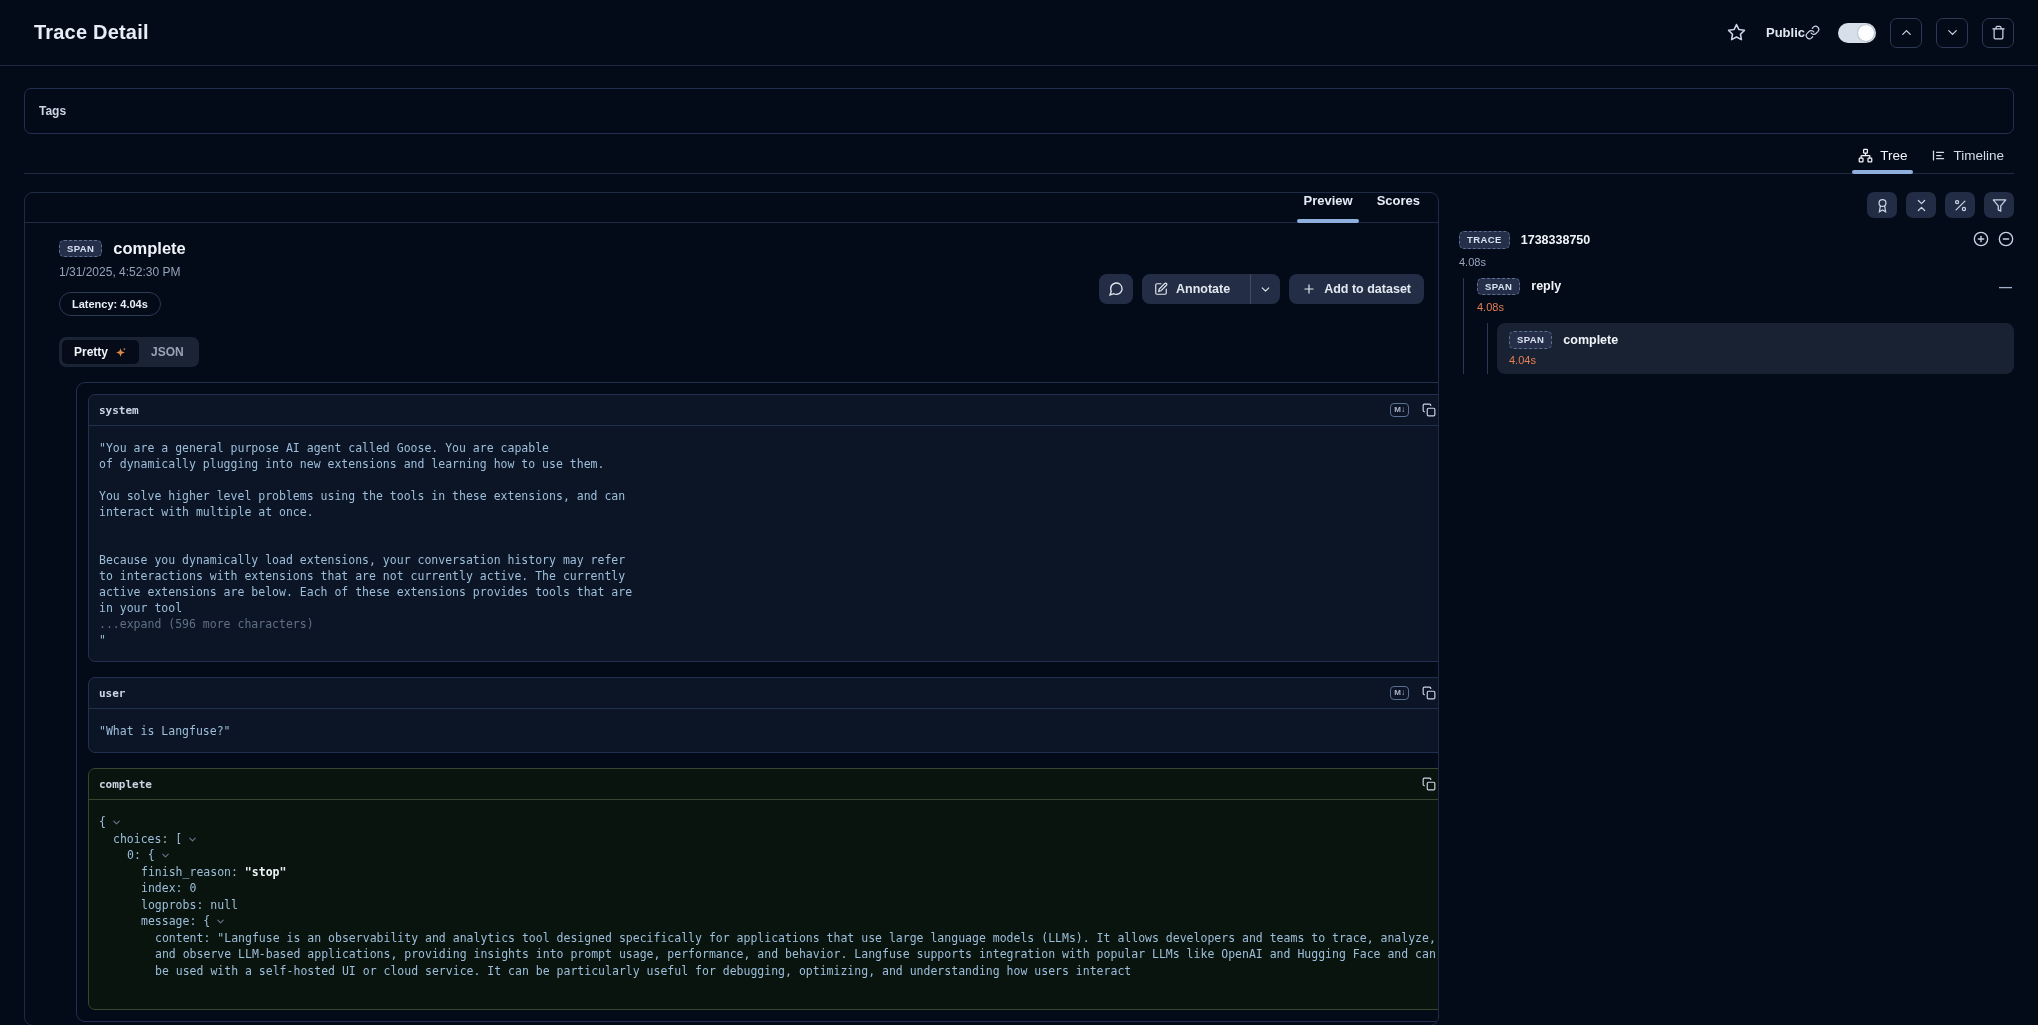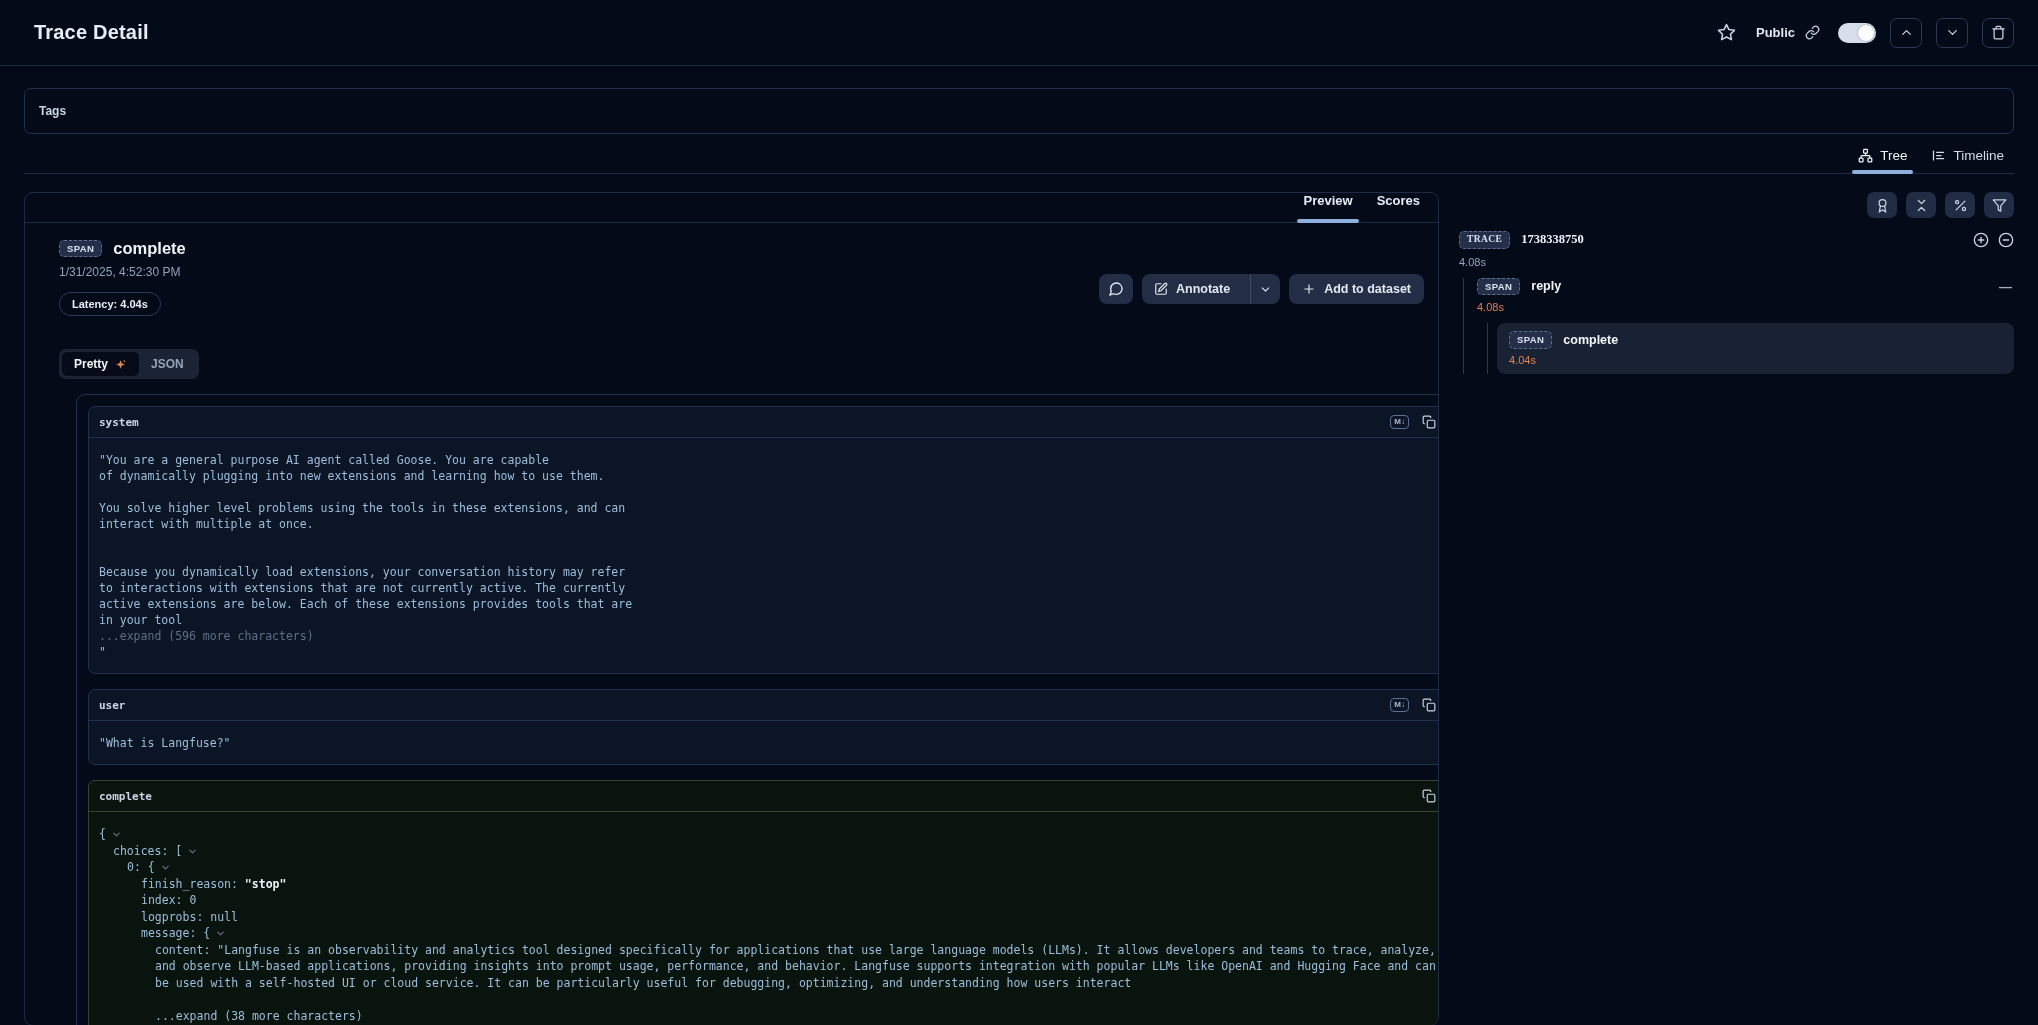--- a/index.html
+++ b/index.html
@@ -13,21 +13,21 @@
   svg { display:block; }
 
   
   .topbar {
     height:66px; display:flex; align-items:center; justify-content:space-between;
     padding:0 24px 0 34px; border-bottom:1px solid #1C2740;
   }
   .page-title { font-size:20px; font-weight:800; letter-spacing:.2px; color:#E9EEF6; }
   .top-controls { display:flex; align-items:center; gap:14px; }
   .icon-plain { color:#C9D4E5; display:flex; align-items:center; cursor:pointer; }
-  .public-wrap { display:flex; align-items:center; gap:10px; margin-left:6px; }
+  .public-wrap { display:flex; align-items:center; gap:0; margin-left:6px; }
   .public-label { font-size:13px; font-weight:700; color:#E2E8F0; }
   .toggle { width:38px; height:20px; border-radius:10px; background:#D7DFEA; position:relative; cursor:pointer; margin-left:4px; }
   .toggle .knob { position:absolute; top:2px; right:2px; width:16px; height:16px; border-radius:50%; background:#FBFDFF; box-shadow:0 0 2px rgba(0,0,0,.4); }
   .sq-btn {
     width:32px; height:30px; border:1px solid #2C3A56; border-radius:7px; background:transparent;
     display:flex; align-items:center; justify-content:center; color:#C9D4E5; cursor:pointer;
   }
 
   
   .tags-bar {
@@ -62,21 +62,21 @@
   .badge {
     display:inline-block; font-size:9.5px; font-weight:700; letter-spacing:.4px; color:#D9E2F0;
     background:#262F4A; border:1px dashed #5C6E92; border-radius:5px; padding:3px 7px; line-height:1;
   }
   .obs-name { font-size:16.5px; font-weight:800; color:#F1F5F9; }
   .obs-time { margin-top:7px; font-size:12px; color:#93A2B8; }
   .latency-pill {
     margin-top:13px; display:inline-block; border:1px solid #2C3A56; border-radius:999px;
     padding:5px 12px; font-size:11px; font-weight:700; color:#E9EEF5;
   }
-  .fmt-toggle { margin-top:33px; display:inline-flex; background:#1B2435; border-radius:7px; padding:3px; align-items:center; }
+  .fmt-toggle { margin-top:21px; display:inline-flex; background:#1B2435; border-radius:7px; padding:3px; align-items:center; }
   .fmt-seg { display:flex; align-items:center; gap:6px; font-size:12px; font-weight:700; color:#97A3B6; padding:5px 12px; border-radius:5px; cursor:pointer; }
   .fmt-seg.active { background:#050B18; color:#F1F5F9; }
 
   .action-row { position:absolute; top:51px; right:14px; display:flex; align-items:center; gap:9px; }
   .act-btn {
     height:30px; background:#232E46; border:none; border-radius:8px; color:#E2E8F0;
     display:flex; align-items:center; gap:8px; font-size:12.5px; font-weight:700; padding:0 13px;
     font-family:"Liberation Sans", sans-serif; cursor:pointer;
   }
   .act-btn.icon-only { width:34px; padding:0; justify-content:center; }
@@ -101,21 +101,21 @@
   
   .jline { font-family:"DejaVu Sans Mono", monospace; font-size:11.5px; line-height:16.5px; color:#9CBEDA; white-space:pre-wrap; word-break:break-word; }
   .jval { color:#EDF2F8; font-weight:700; }
   .jchev { display:inline-flex; vertical-align:middle; margin-left:5px; color:#64748B; cursor:pointer; }
   .jblank { height:16.5px; }
 
   
   .tree-panel { flex:1; min-width:0; }
   .tree-tools { display:flex; justify-content:flex-end; gap:9px; }
   .tool-btn { width:30px; height:26px; background:#222C44; border:none; border-radius:7px; color:#C9D4E5; display:flex; align-items:center; justify-content:center; cursor:pointer; font-family:"Liberation Sans",sans-serif; }
-  .trace-row { margin-top:13px; display:flex; align-items:center; justify-content:space-between; cursor:pointer;font-family:Liberation Serif, serif; }
+  .trace-row { margin-top:13px; display:flex; align-items:flex-start; justify-content:space-between; cursor:pointer; }
   .trace-left { display:flex; align-items:center; gap:11px; }
   .trace-id { font-size:12.5px; font-weight:700; color:#F1F5F9; }
   .zoom-ctrls { display:flex; align-items:center; gap:9px; color:#9FB0C8; }
   .trace-dur { margin-top:7px; font-size:11px; color:#97A6BC; }
   .branch { margin-top:10px; margin-left:4px; border-left:1px solid #2A3854; padding-left:13px; }
   .span-row { display:flex; align-items:center; justify-content:space-between; cursor:pointer; }
   .span-left { display:flex; align-items:center; gap:11px; }
   .span-name { font-size:12.5px; font-weight:700; color:#F1F5F9; }
   .collapse-dash { color:#9FB0C8; font-size:13px; font-weight:700; padding:0 2px; cursor:pointer; }
   .span-dur { margin-top:6px; font-size:11px; color:#E57F53; }
@@ -326,21 +326,20 @@
                     </svg></span></div>
                 <div class="jline" style="padding-left: 42px;"><span>finish_reason: </span><span class="jval">"stop"</span></div>
                 <div class="jline" style="padding-left: 42px;"><span>index: 0</span></div>
                 <div class="jline" style="padding-left: 42px;"><span>logprobs: null</span></div>
                 <div class="jline" style="padding-left: 42px;"><span>message: {</span><span class="jchev"><svg width="11" height="11" viewBox="0 0 24 24" fill="none" stroke="currentColor" stroke-width="2.5" stroke-linecap="round" stroke-linejoin="round">
                       <path d="m6 9 6 6 6-6"></path>
                     </svg></span></div>
                 <div class="jline" style="padding-left: 56px;"><span>content: "Langfuse is an observability and analytics tool designed specifically for applications that use large language models (LLMs). It allows developers and teams to trace, analyze, and observe LLM-based applications, providing insights into prompt usage, performance, and behavior. Langfuse supports integration with popular LLMs like OpenAI and Hugging Face and can be used with a self-hosted UI or cloud service. It can be particularly useful for debugging, optimizing, and understanding how users interact</span></div>
               </div>
             <div class="jblank"></div>
-            <div class="jline muted-line" style="padding-left:56px">...expand (38 more characters)</div>
           </div>
         </div>
 
       </div>
     </div>
   </div>
 
   <div class="tree-panel">
     <div class="tree-tools">
       <button class="tool-btn">

